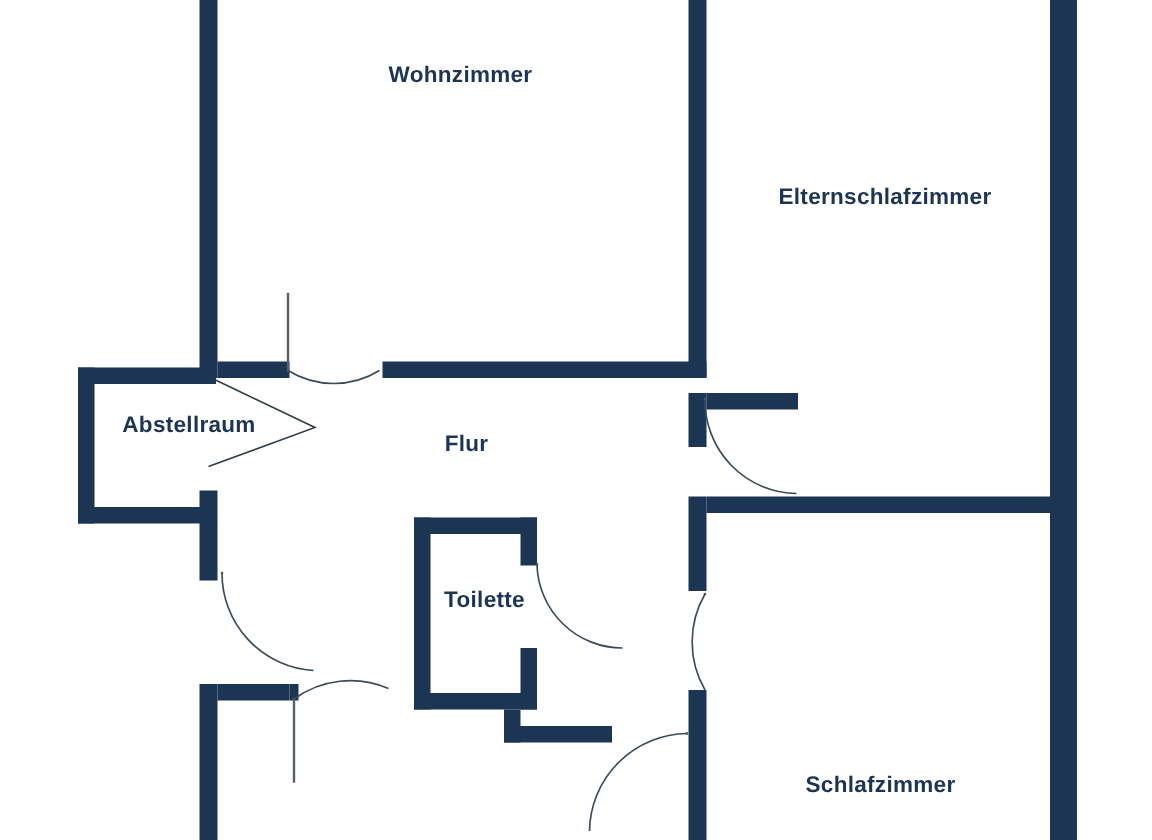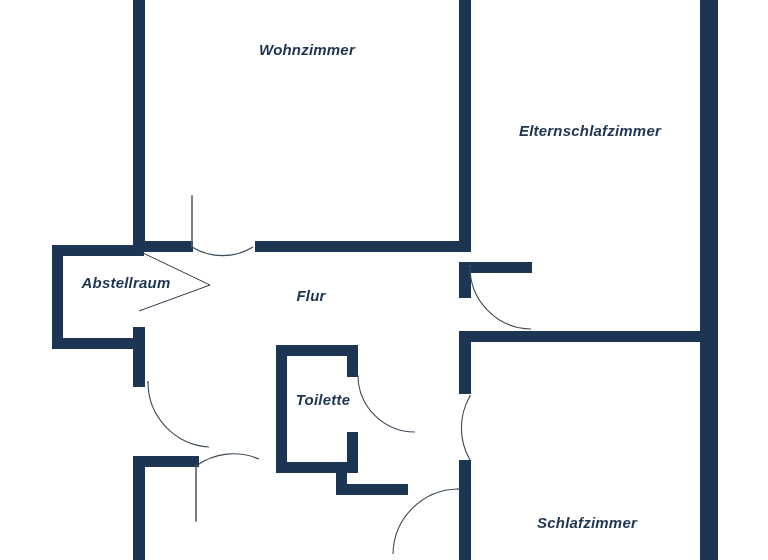--- a/index.html
+++ b/index.html
@@ -11,21 +11,20 @@
     width: 768px;
     height: 560px;
     overflow: hidden;
     font-family: "Liberation Sans", sans-serif;
   }
   #floorplan-root {
     position: relative;
     width: 612px;
     height: 560px;
     background: #fef9c3;
-    font-style: italic;
   }
   #plan-svg {
     position: absolute;
     left: 0;
     top: 0;
     width: 768px;
     height: 560px;
     display: block;
   }
   .room-label {

